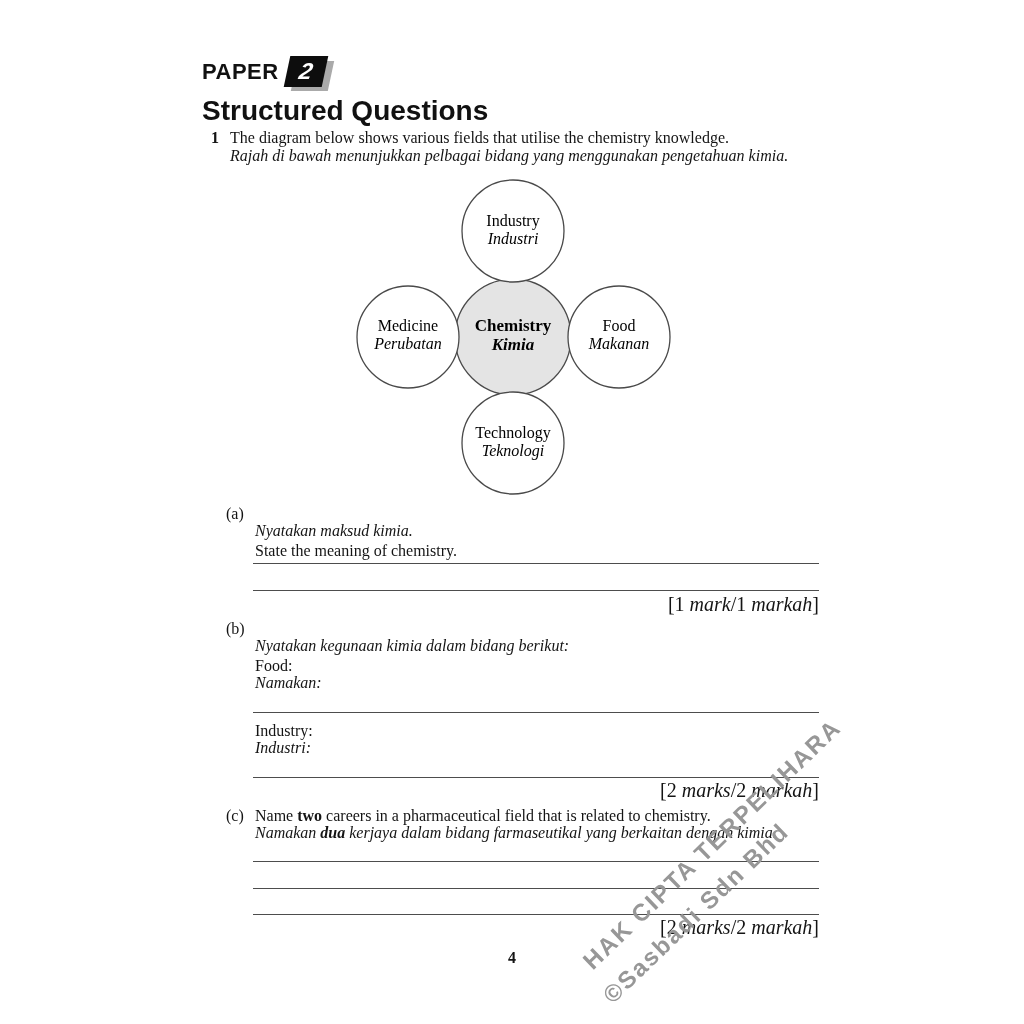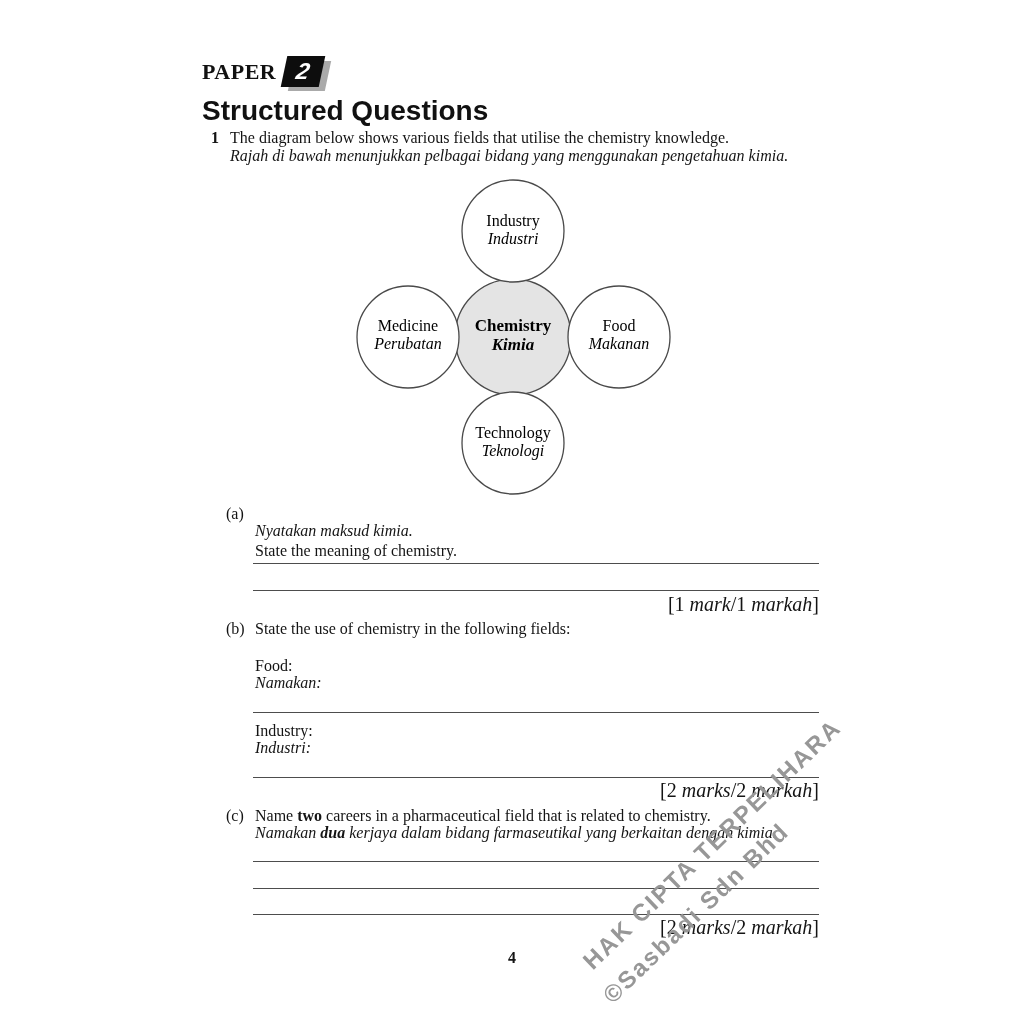--- a/index.html
+++ b/index.html
@@ -2,21 +2,21 @@
 <html><head>
 <meta charset="utf-8">
 <style>
   html,body{margin:0;padding:0;background:#ffffff;}
   .page{position:relative;width:1024px;height:1024px;background:#ffffff;overflow:hidden;
         font-family:"Liberation Serif",serif;color:#141414;}
   .abs{position:absolute;}
 
   
   .logo{position:absolute;left:202px;top:55px;display:flex;align-items:center;}
-  .logo-text{font-family:Liberation Serif, serif;font-weight:700;font-size:22px;
+  .logo-text{font-family:Liberation Sans, sans-serif;font-weight:700;font-size:22px;
              letter-spacing:0.5px;color:#111;}
   .logo-box-wrap{position:relative;width:48px;height:33px;margin-left:6px;}
   .logo-shadow{position:absolute;left:9px;top:6px;width:37px;height:30px;background:#aaaaaa;
                transform:skewX(-12deg);}
   .logo-black{position:absolute;left:2px;top:1px;width:38px;height:31px;background:#0d0d0d;
               transform:skewX(-12deg);display:flex;align-items:center;justify-content:center;}
   .logo-num{font-family:"Liberation Sans",sans-serif;font-weight:700;font-style:italic;
             font-size:23px;color:#ffffff;}
 
   .section-title{position:absolute;left:202px;top:95px;font-family:"Liberation Sans",sans-serif;
@@ -85,21 +85,21 @@
   </svg>
 
   <div class="tline" style="left:226px;top:505px;">(a)</div>
   <div class="tline" style="left:255px;top:505px;margin-top:37px;">State the meaning of chemistry.</div>
   <div class="tline it" style="left:255px;top:522px;">Nyatakan maksud kimia.</div>
   <div class="ansline" style="top:563px;"></div>
   <div class="ansline" style="top:590px;"></div>
   <div class="marks" style="top:593px;"><span>[1 </span><span class="it">mark</span><span>/1 </span><span class="it">markah</span><span>]</span></div>
 
   <div class="tline" style="left:226px;top:620px;">(b)</div>
-  <div class="tline" style="left:255px;top:620px;">State the use of chemistry in the following fields:</div>
+  <div class="tline it" style="left:255px;top:637px;">Nyatakan kegunaan kimia dalam bidang berikut:</div>
   <div class="tline" style="left:255px;top:657px;">Food:</div>
   <div class="tline it" style="left:255px;top:674px;">Namakan:</div>
   <div class="ansline" style="top:712px;"></div>
   <div class="tline" style="left:255px;top:722px;">Industry:</div>
   <div class="tline it" style="left:255px;top:739px;">Industri:</div>
   <div class="ansline" style="top:777px;"></div>
   <div class="marks" style="top:779px;"><span>[2 </span><span class="it">marks</span><span>/2 </span><span class="it">markah</span><span>]</span></div>
 
   <div class="tline" style="left:226px;top:807px;">(c)</div>
   <div class="tline" style="left:255px;top:807px;"><span>Name </span><span class="bd">two</span><span> careers in a pharmaceutical field that is related to chemistry.</span></div>

